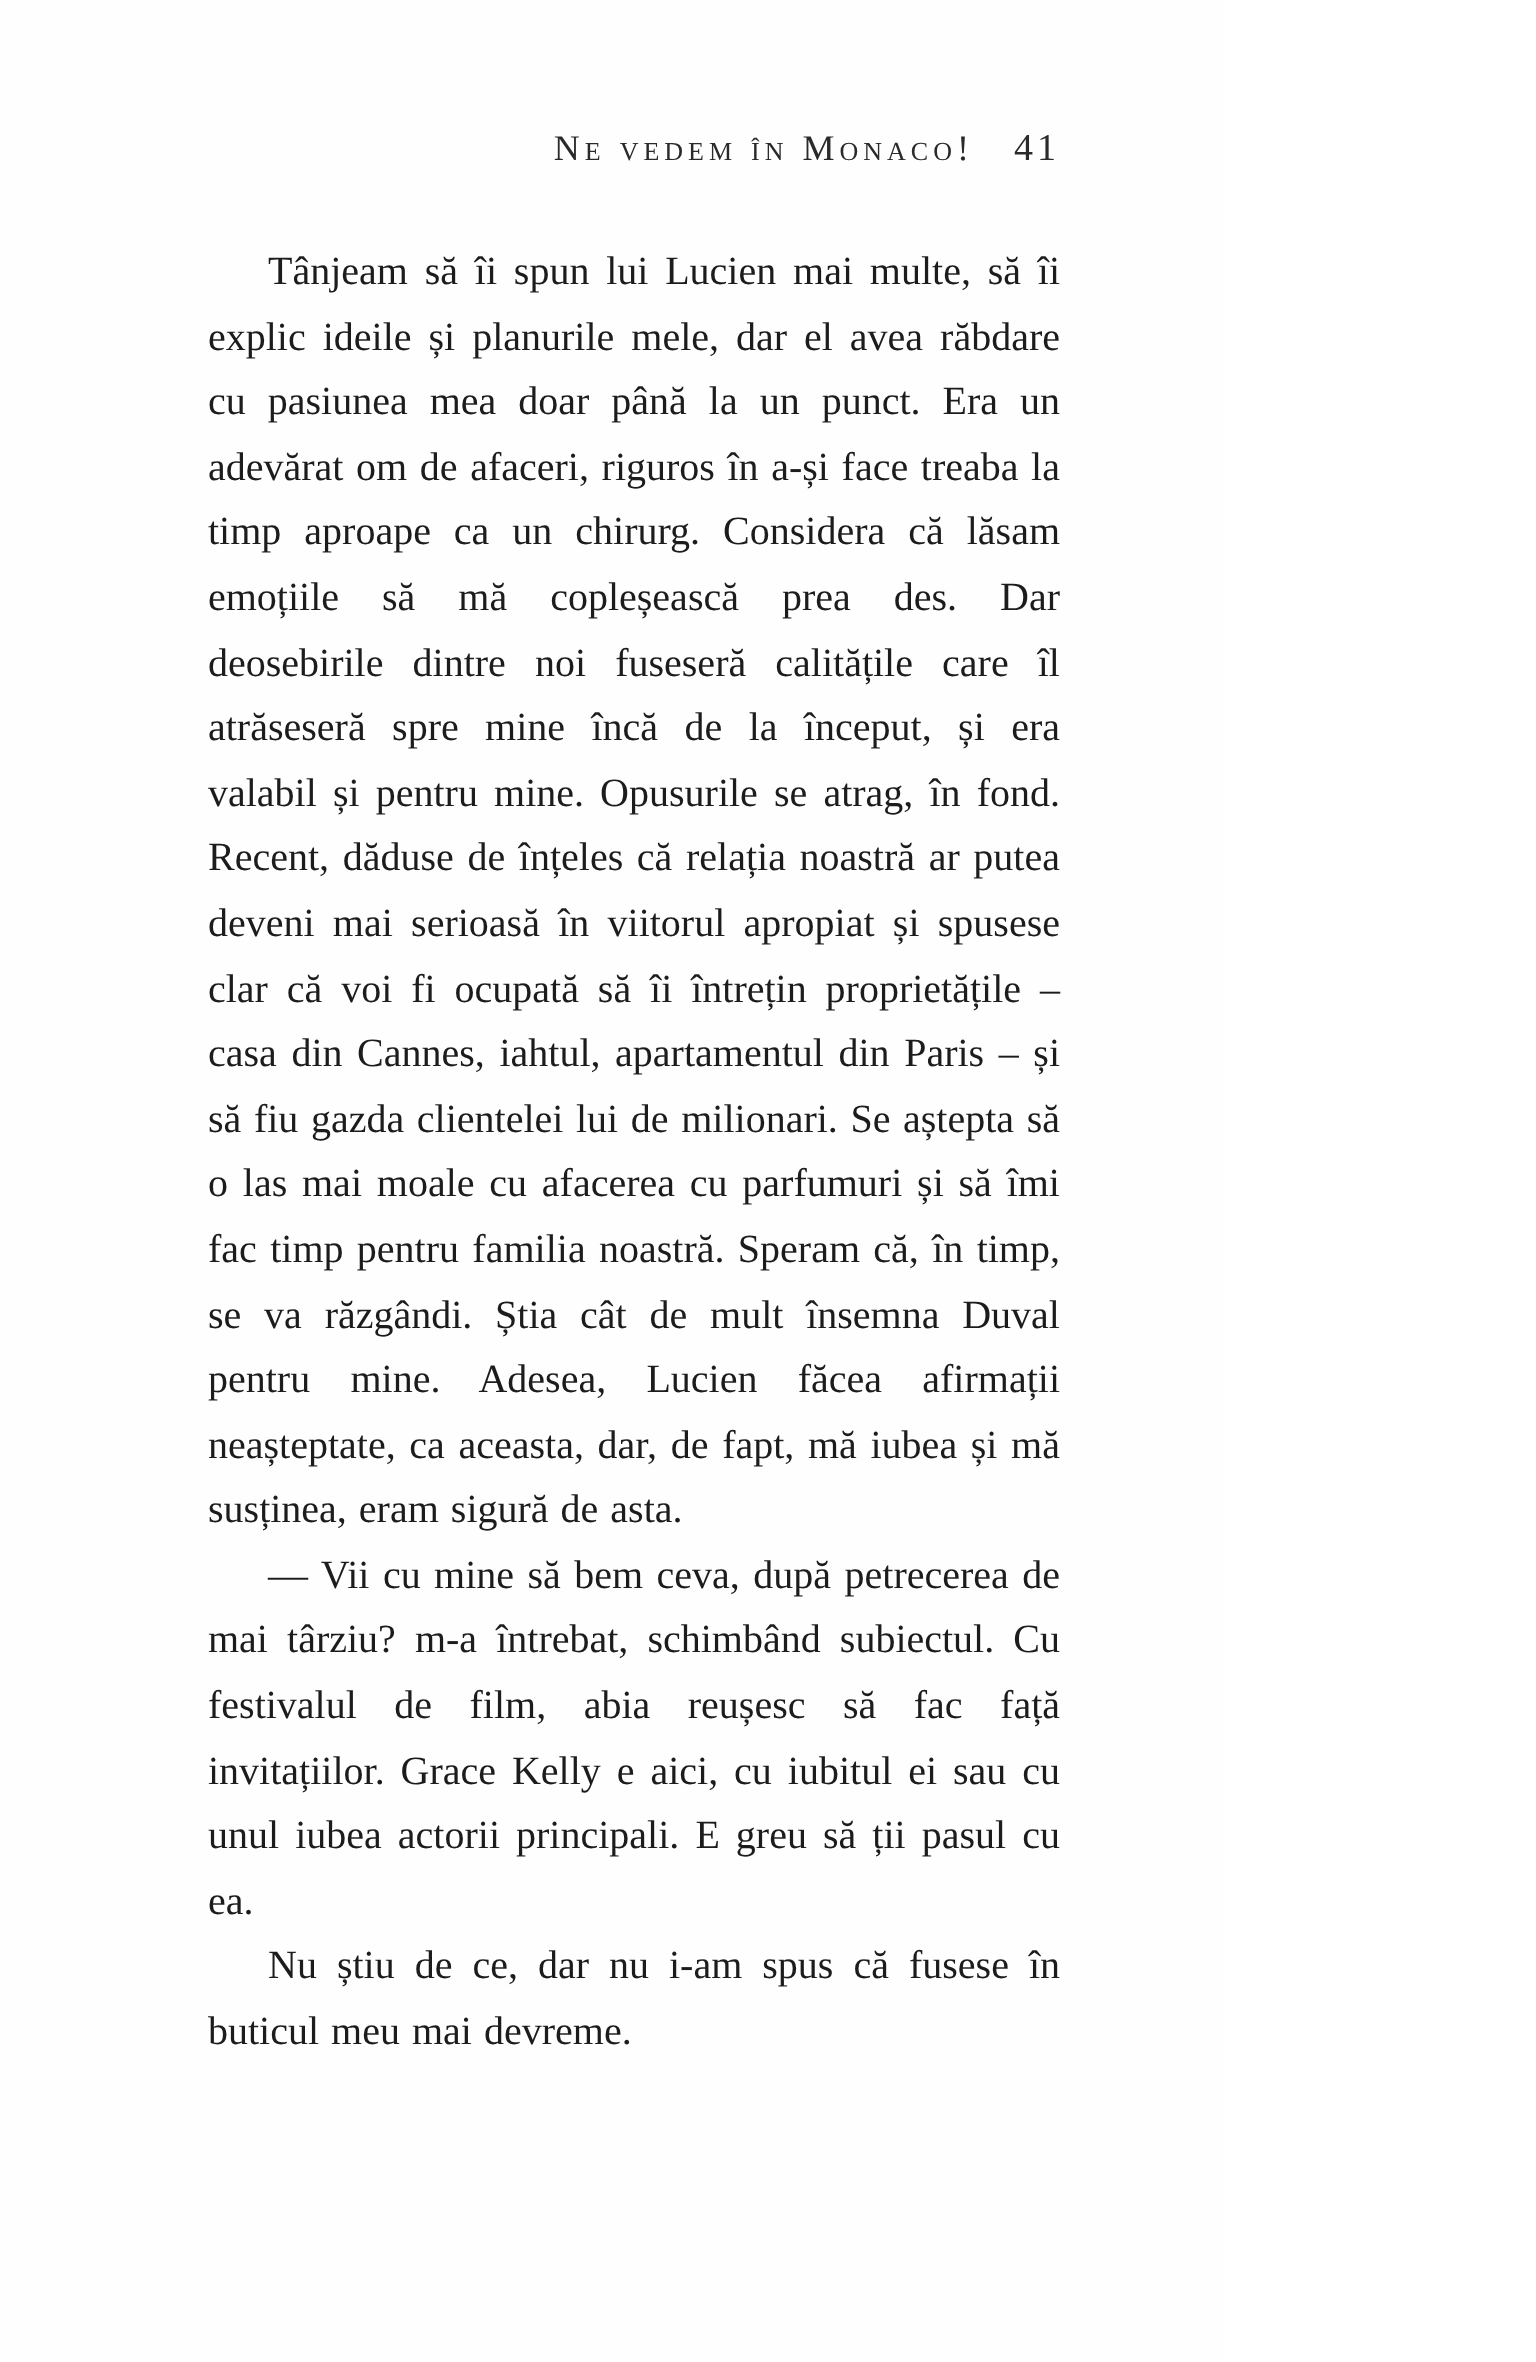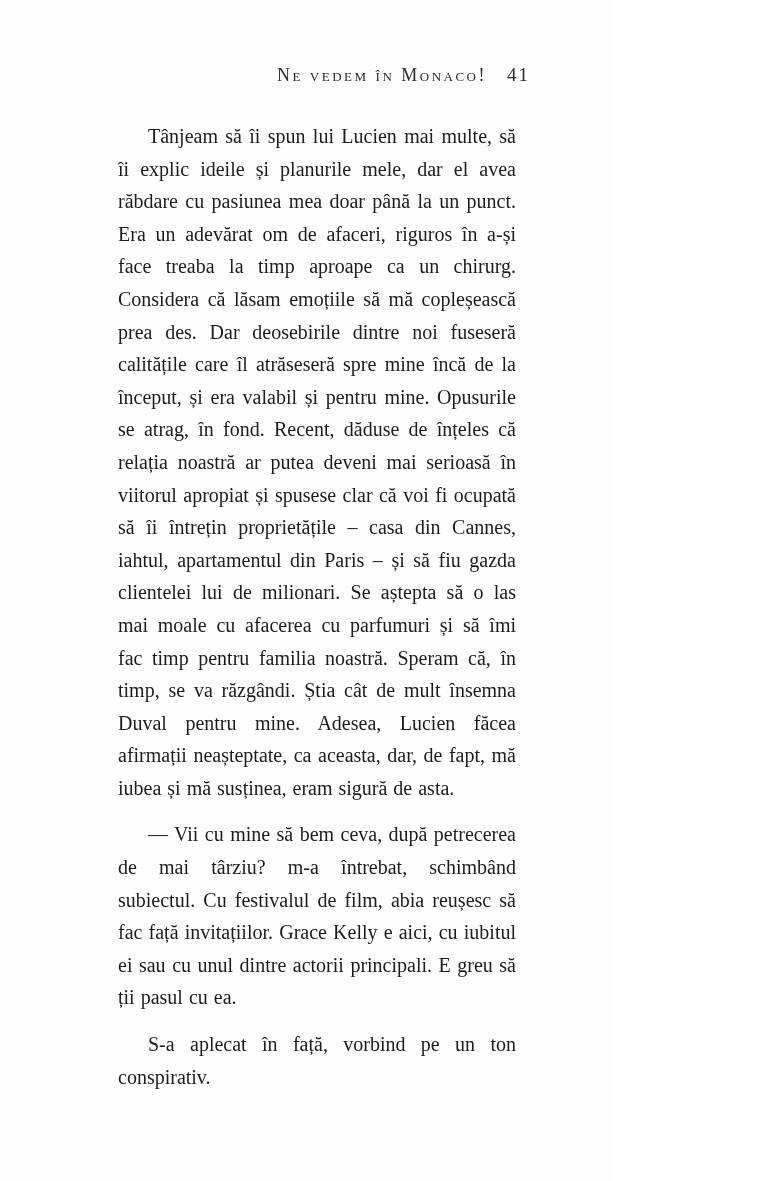--- a/index.html
+++ b/index.html
@@ -29,34 +29,34 @@
     letter-spacing: 2.5px;
     color: #2a2a2a;
   }
   .page-number {
     font-size: 19px;
     margin-left: 20px;
     letter-spacing: 2px;
     color: #2a2a2a;
   }
   .page-body p {
-    margin: 14px;
+    margin: 0;
     font-size: 20px;
     line-height: 32.6px;
     text-align: justify;
     text-indent: 30px;
     color: #1c1c1c;
     word-spacing: 1px;
   }
 </style>
 </head>
 <body>
 
 <div class="book-page">
   <div class="page-header">
     <span class="running-title">Ne vedem în Monaco!</span><span class="page-number">41</span>
   </div>
   <div class="page-body">
     <p>Tânjeam să îi spun lui Lucien mai multe, să îi explic ideile și planurile mele, dar el avea răbdare cu pasiunea mea doar până la un punct. Era un adevărat om de afaceri, riguros în a-și face treaba la timp aproape ca un chirurg. Considera că lăsam emoțiile să mă copleșească prea des. Dar deosebirile dintre noi fuseseră calitățile care îl atrăseseră spre mine încă de la început, și era valabil și pentru mine. Opusurile se atrag, în fond. Recent, dăduse de înțeles că relația noastră ar putea deveni mai serioasă în viitorul apropiat și spusese clar că voi fi ocupată să îi întrețin proprietățile – casa din Cannes, iahtul, apartamentul din Paris – și să fiu gazda clientelei lui de milionari. Se aștepta să o las mai moale cu afacerea cu parfumuri și să îmi fac timp pentru familia noastră. Speram că, în timp, se va răzgândi. Știa cât de mult însemna Duval pentru mine. Adesea, Lucien făcea afirmații neașteptate, ca aceasta, dar, de fapt, mă iubea și mă susținea, eram sigură de asta.</p>
-    <p>— Vii cu mine să bem ceva, după petrecerea de mai târziu? m-a întrebat, schimbând subiectul. Cu festivalul de film, abia reușesc să fac față invitațiilor. Grace Kelly e aici, cu iubitul ei sau cu unul dintre actorii principali. E greu să ții pasul cu ea.</p>
-    <p>S-a aplecat în față, vorbind pe un ton conspirativ.</p>
+    <p>— Vii cu mine să bem ceva, după petrecerea de mai târziu? m-a întrebat, schimbând subiectul. Cu festivalul de film, abia reușesc să fac față invitațiilor. Grace Kelly e aici, cu iubitul ei sau cu unul iubea actorii principali. E greu să ții pasul cu ea.</p>
+    <p>Nu știu de ce, dar nu i-am spus că fusese în buticul meu mai devreme.</p>
   </div>
 </div>
 
 </body></html>

